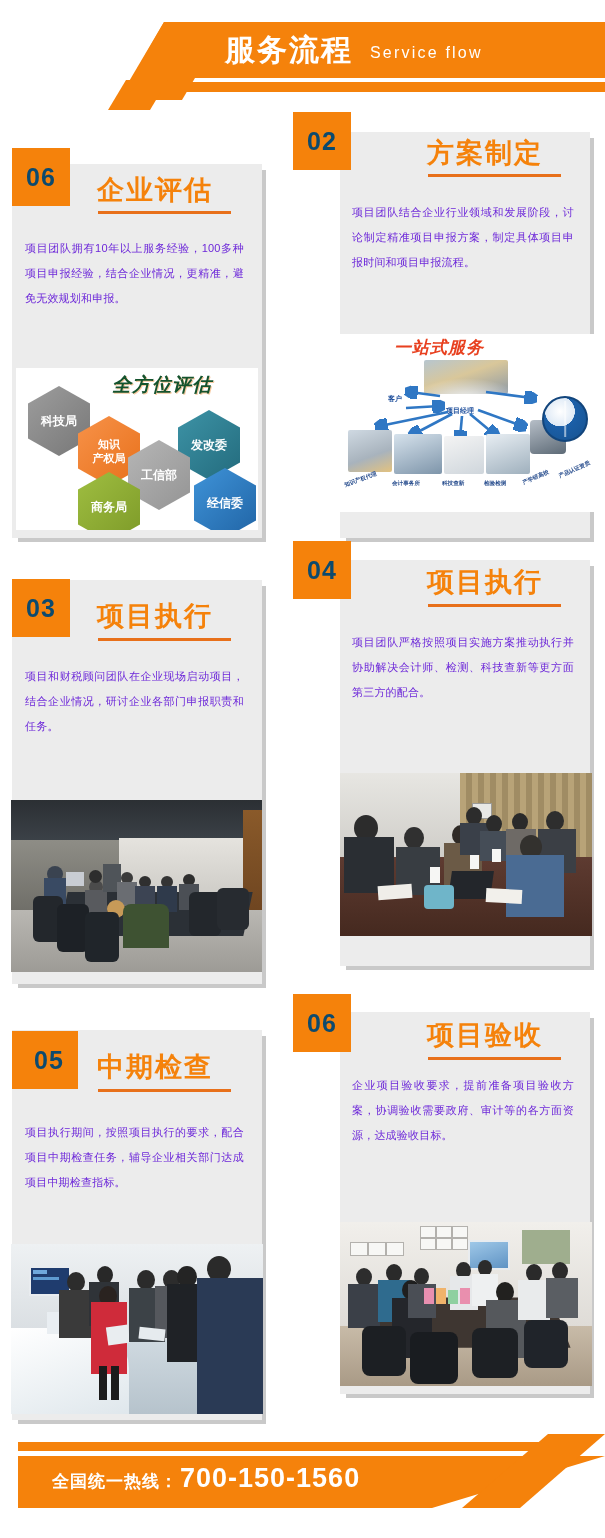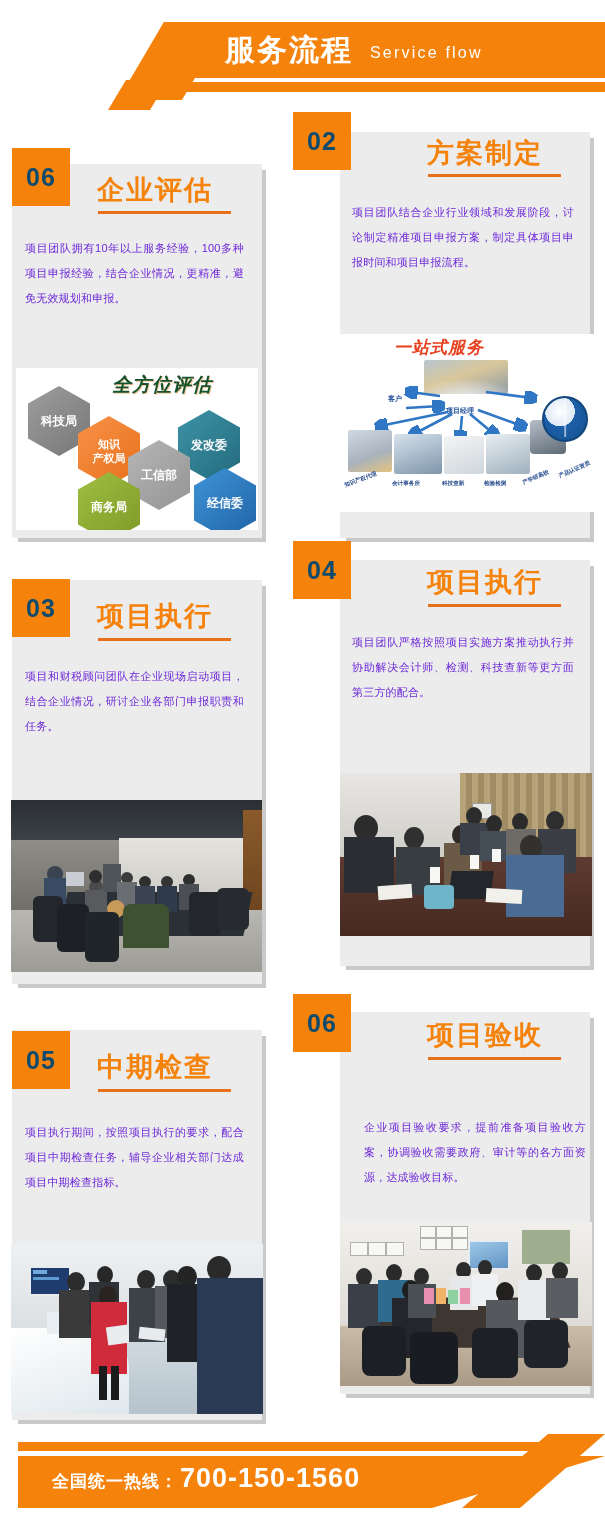--- a/index.html
+++ b/index.html
@@ -285,21 +285,21 @@
     <div class="rect" style="left:38px;top:112px;width:34px;height:14px;background:#f0eee9;transform:rotate(-4deg);"></div>
     <div class="rect" style="left:146px;top:116px;width:36px;height:14px;background:#f2f0eb;transform:rotate(3deg);"></div>
     <div class="rect" style="left:90px;top:94px;width:10px;height:16px;background:#f6f6f4;"></div>
     <div class="rect" style="left:130px;top:82px;width:9px;height:14px;background:#f6f6f4;"></div>
     <div class="rect" style="left:152px;top:76px;width:9px;height:13px;background:#f6f6f4;"></div>
   </div>
 </div>
 
 <div class="card" style="left:12px;top:1030px;width:250px;height:390px;">
 </div>
-<div class="badge" style="left:12px;top:1031px;">05</div>
+<div class="badge" style="left:12px;top:1031px;padding-left:8px;">05</div>
 <div class="c-title" style="left:97px;top:1049px;">中期检查</div>
 <div class="c-rule" style="left:98px;top:1089px;width:133px;"></div>
 <div class="c-body" style="left:25px;top:1120px;width:219px;">项目执行期间，按照项目执行的要求，配合项目中期检查任务，辅导企业相关部门达成项目中期检查指标。</div>
 
 <div class="photo" style="left:11px;top:1244px;width:252px;height:170px;">
   <div class="sc">
     <div class="rect" style="left:0;top:0;width:252px;height:100px;background:linear-gradient(180deg,#eef1f3,#d7dce0);"></div>
     <div class="rect" style="left:0;top:96px;width:252px;height:74px;background:linear-gradient(180deg,#cfd9e0,#b6c3cc);"></div>
     <div class="rect" style="left:18px;top:22px;width:38px;height:26px;background:#1f3c6e;border:2px solid #e9ecef;"></div>
     <div class="rect" style="left:22px;top:26px;width:14px;height:4px;background:#6fa8dc;"></div>
@@ -326,21 +326,21 @@
     <div class="rect" style="left:186px;top:34px;width:66px;height:136px;background:#2a3a55;"></div>
     <div class="rect" style="left:128px;top:84px;width:26px;height:12px;background:#e6ebee;transform:rotate(6deg);"></div>
   </div>
 </div>
 
 <div class="card" style="left:340px;top:1012px;width:250px;height:382px;">
 </div>
 <div class="badge" style="left:293px;top:994px;">06</div>
 <div class="c-title" style="left:427px;top:1017px;">项目验收</div>
 <div class="c-rule" style="left:428px;top:1057px;width:133px;"></div>
-<div class="c-body" style="left:352px;top:1115px;width:222px;margin-left:12px;">企业项目验收要求，提前准备项目验收方案，协调验收需要政府、审计等的各方面资源，达成验收目标。</div>
+<div class="c-body" style="left:352px;top:1073px;width:222px;">企业项目验收要求，提前准备项目验收方案，协调验收需要政府、审计等的各方面资源，达成验收目标。</div>
 
 <div class="photo" style="left:340px;top:1222px;width:252px;height:164px;">
   <div class="sc">
     <div class="rect" style="left:0;top:0;width:252px;height:110px;background:linear-gradient(180deg,#f1efeb,#dedbd6);"></div>
     <div class="rect" style="left:0;top:104px;width:252px;height:60px;background:linear-gradient(180deg,#c8bba8,#a99a86);"></div>
     <div class="rect" style="left:10px;top:20px;width:16px;height:12px;background:#f7f7f5;border:1px solid #b3b1ad;"></div>
     <div class="rect" style="left:28px;top:20px;width:16px;height:12px;background:#f7f7f5;border:1px solid #b3b1ad;"></div>
     <div class="rect" style="left:46px;top:20px;width:16px;height:12px;background:#f7f7f5;border:1px solid #b3b1ad;"></div>
     <div class="rect" style="left:80px;top:4px;width:14px;height:10px;background:#f7f7f5;border:1px solid #b3b1ad;"></div>
     <div class="rect" style="left:96px;top:4px;width:14px;height:10px;background:#f7f7f5;border:1px solid #b3b1ad;"></div>

